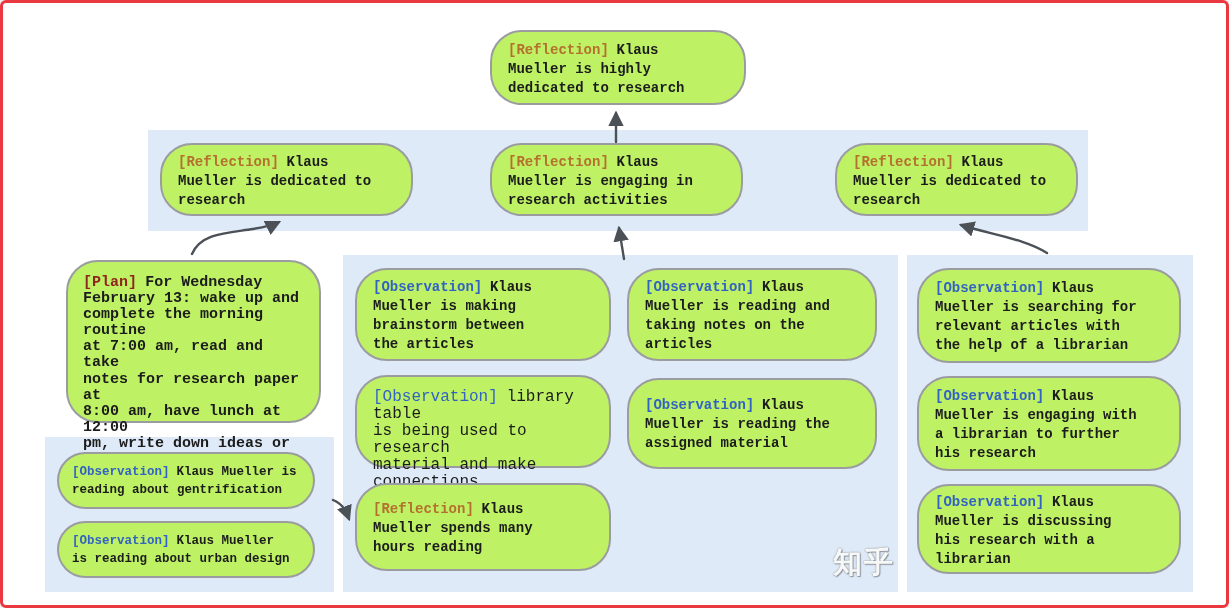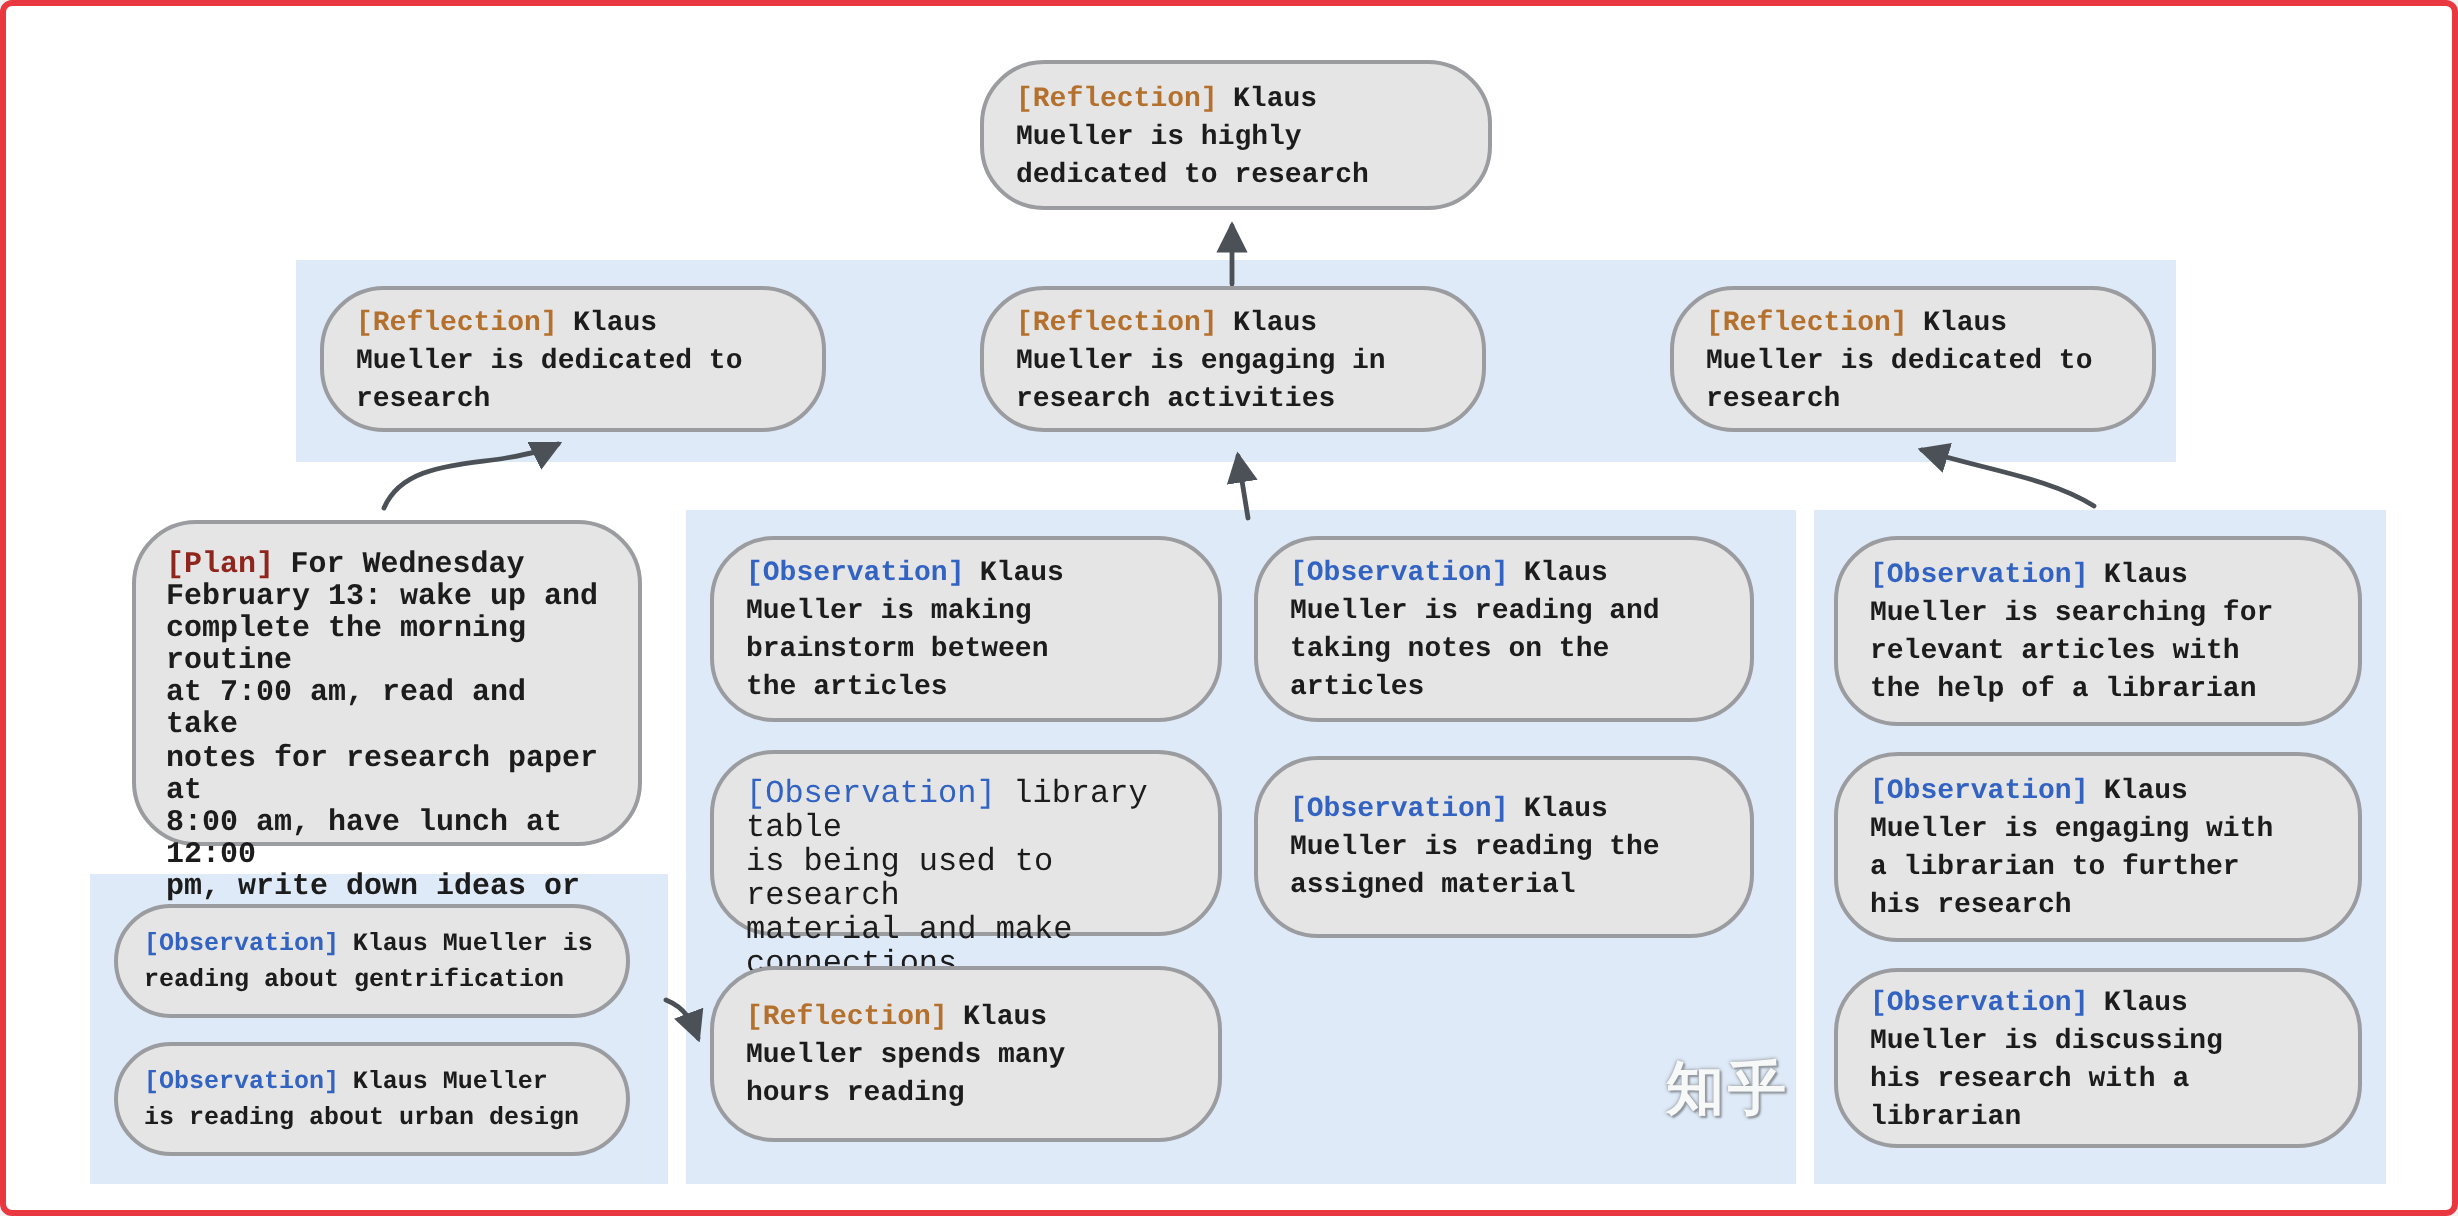--- a/index.html
+++ b/index.html
@@ -3,39 +3,39 @@
 <meta charset="utf-8">
 <style>
   html,body{margin:0;padding:0;background:#f2f2f2;}
   #canvas{
     position:relative;width:1229px;height:608px;box-sizing:border-box;
     background:#ffffff;border:3px solid var(--frame,#e9383f);border-radius:6px;
     overflow:hidden;font-family:"Liberation Mono","DejaVu Sans Mono",monospace;
   }
   .band{position:absolute;background:var(--band,#dfeaf8);}
   .node{
-    position:absolute;background:#e5e5e5;box-sizing:border-box;
+    position:absolute;background:#bef264;box-sizing:border-box;
     border:2.5px solid var(--box-border,#9a9ca0);border-radius:32px;
     padding:8px 16px;font-weight:bold;font-size:14px;line-height:19px;
     color:var(--text,#1c1c1c);
   }
   .txt{white-space:pre-line;}
   .tag{margin-right:0.55em;}
   .t-reflection{color:var(--reflection-tag,#b4712e);}
   .t-observation{color:var(--observation-tag,#3263c3);}
   .t-plan{color:var(--plan-tag,#8f261d);}
   .plan-box{font-size:15px;line-height:16.1px;padding:13px 15px;}
   .md{font-size:12.5px;line-height:17.8px;padding:10px 13px;}
   .sm{font-size:16px;line-height:17px;font-weight:normal;padding:12px 16px;}
   .sm .tag{font-weight:normal;}
   #arrows{position:absolute;left:0;top:0;pointer-events:none;}
   .arrow{fill:none;stroke:var(--arrow,#4b5157);stroke-width:2.4px;stroke-linecap:round;}
   .arrowhead{fill:var(--arrow,#4b5157);}
   #watermark{
-    position:absolute;left:830px;top:522px;display:flex;gap:36px;
+    position:absolute;left:830px;top:540px;display:flex;gap:36px;
     font-family:"Liberation Sans","DejaVu Sans",sans-serif;font-weight:bold;
     font-size:29px;letter-spacing:2px;color:var(--watermark,rgba(255,255,255,0.92));
     text-shadow:0 0 1px #9aa0a6,0 0 2px #9aa0a6,1px 1px 1px #8a9098;
     white-space:nowrap;
   }
 </style>
 </head>
 <body>
 
 <div id="canvas">

